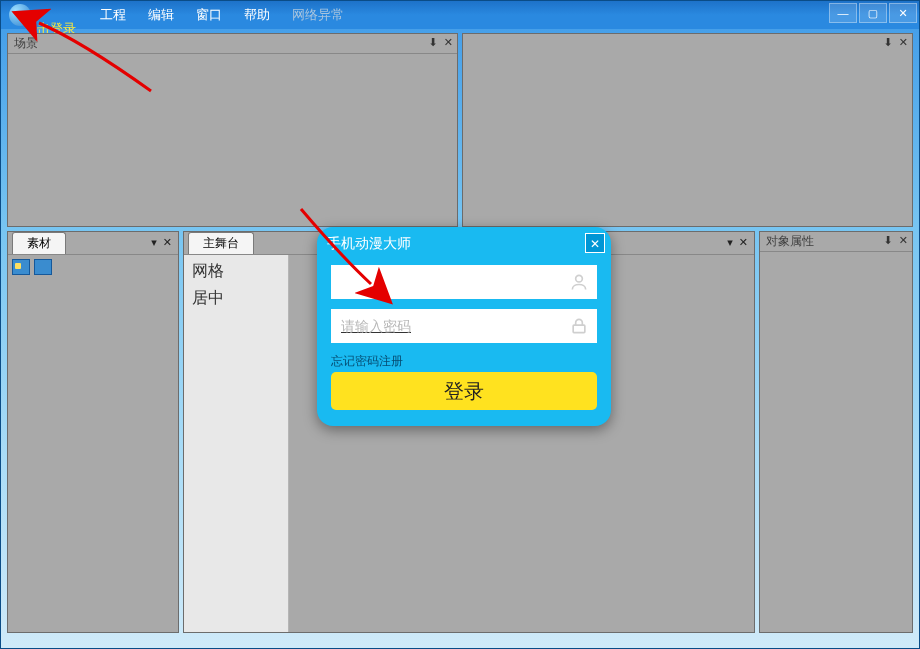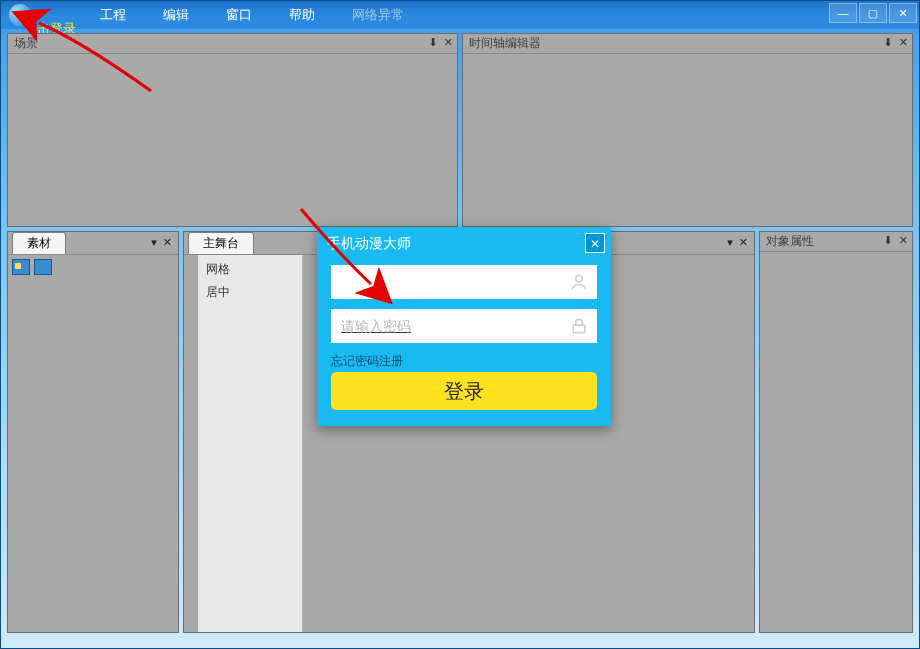--- a/index.html
+++ b/index.html
@@ -22,21 +22,21 @@
 }
 .logo {
   width: 22px; height: 22px; margin-left: 8px;
   background: radial-gradient(circle at 30% 30%, #9edfff, #2a7fcf);
   border-radius: 50%;
   position: relative;
 }
 .login-link {
   color: #ffea3a; margin-left: 6px; font-size: 13px; cursor: pointer; margin-top: 28px;
 }
-.menu { display: flex; margin-left: 24px; gap: 37px; }
+.menu { display: flex; margin-left: 24px; gap: 22px; }
 .menu-item { color: #fff; font-size: 13px; cursor: pointer; }
 .menu-item.disabled { color: #a8c4de; cursor: default; }
 .win-controls { position: absolute; right: 2px; top: 2px; display: flex; gap: 2px; }
 .win-btn {
   width: 28px; height: 20px; background: rgba(255,255,255,0.15);
   border: 1px solid rgba(255,255,255,0.35);
   display: flex; align-items: center; justify-content: center;
   font-size: 11px; color: #fff; cursor: pointer;
 }
 
@@ -74,32 +74,32 @@
   width: 18px; height: 16px; background: #3a8ccf; border: 1px solid #15589a;
   position: relative;
 }
 .mat-icon.pic::after {
   content:""; position:absolute; left:2px; top:3px; width:6px; height:6px;
   background: #ffe061; border-radius: 1px;
 }
 
 .stage-panel { flex: 1; position: relative; }
 .stage-sidebar {
-  position: absolute; left: 14px; top: 0; bottom: 0; width: 105px;
+  position: absolute; left: 0; top: 0; bottom: 0; width: 105px;
   background: #e8e8e8; border-right: 1px solid #b5b5b5;
-  padding: 6px 8px; font-size: 12px; color: #333;
+  padding: 6px 8px; font-size: 16px; color: #333;
 }
 .stage-sidebar div { margin-bottom: 6px; cursor: pointer; }
 
 .props-panel { width: 154px; flex: none; }
 
 
 .overlay-dialog {
   position: absolute; left: 316px; top: 226px; width: 294px;
-  background: #19baf1; border-radius: 2px; box-shadow: 0 4px 14px rgba(0,0,0,.4);
+  background: #19baf1; border-radius: 16px; box-shadow: 0 4px 14px rgba(0,0,0,.4);
   z-index: 200;
 }
 .dlg-title { color: #fff; font-size: 14px; padding: 8px 10px 4px; }
 .dlg-close {
   position: absolute; right: 6px; top: 6px; width: 20px; height: 20px;
   background: #0096d5; color: #fff; text-align: center; line-height: 20px;
   font-size: 12px; cursor: pointer; border: 1px solid #fff;
 }
 .dlg-body { padding: 8px 14px 16px; }
 .dlg-input-wrap {
@@ -161,21 +161,20 @@
 
   <div class="upper-row">
     <div class="panel">
       <div class="panel-header">场景</div>
       <div class="panel-pins">
         <span class="pin-icon">⬇</span>
         <span class="x-icon">✕</span>
       </div>
     </div>
     <div class="panel">
-      <div class="panel-header">时间轴编辑器</div>
       <div class="panel-pins">
         <span class="pin-icon">⬇</span>
         <span class="x-icon">✕</span>
       </div>
     </div>
   </div>
 
   <div class="lower-row">
 
     <div class="panel tabbed-panel material-panel">

